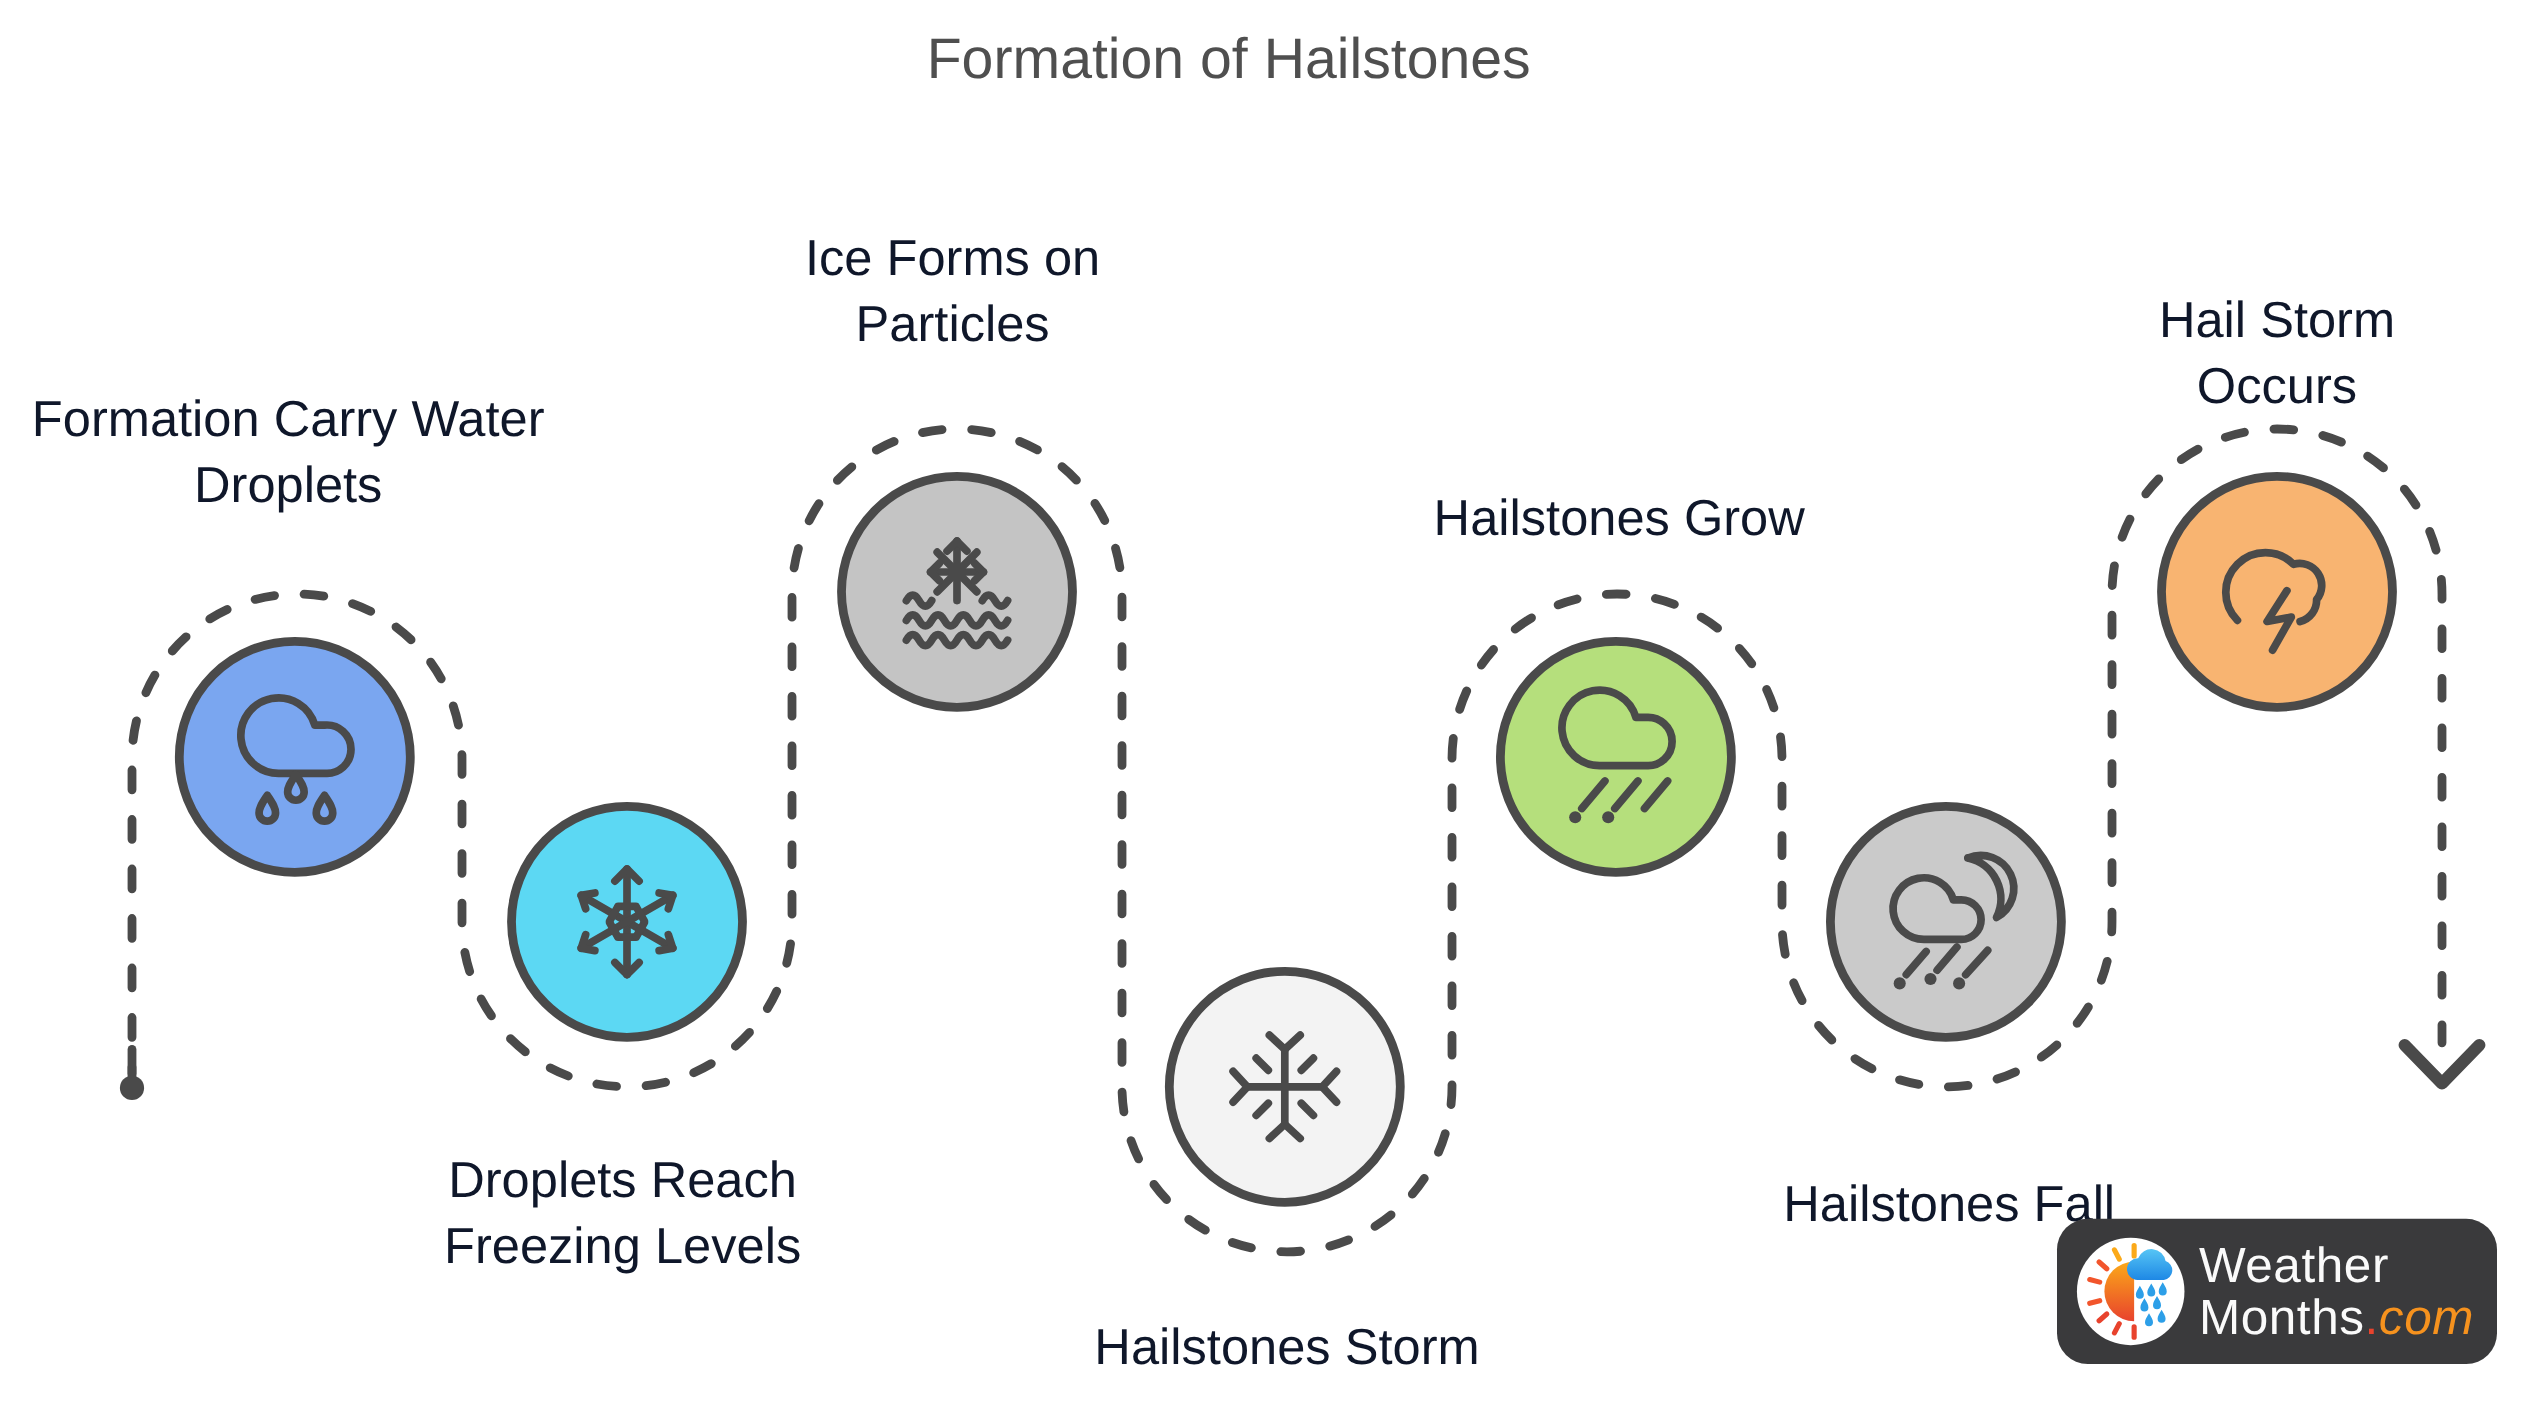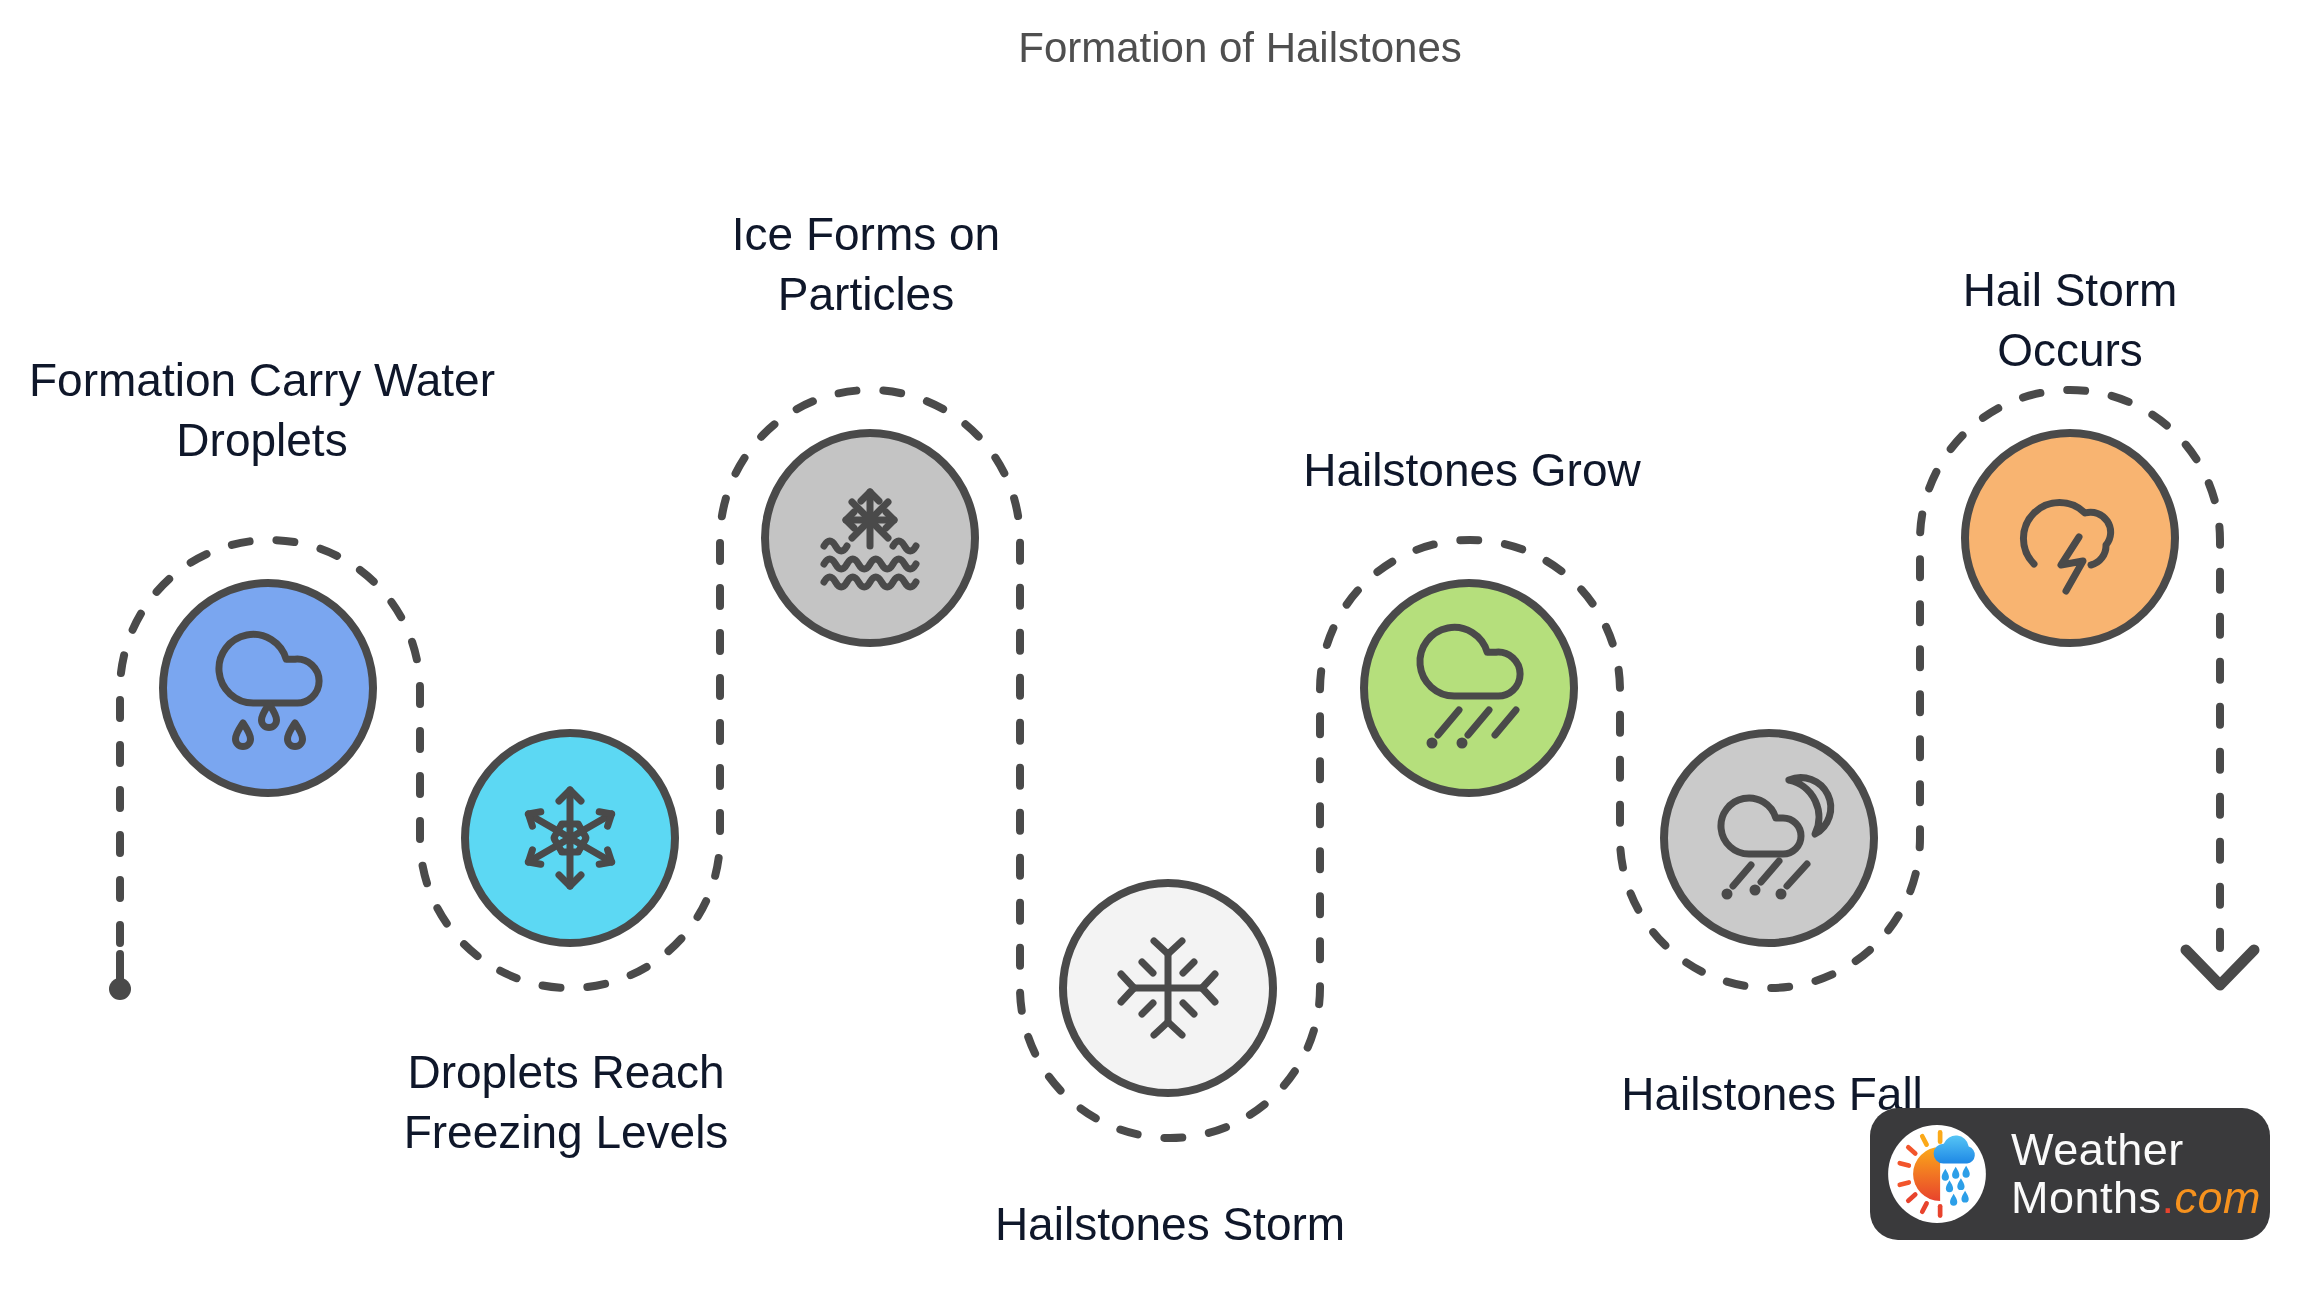--- a/index.html
+++ b/index.html
@@ -1,40 +1,40 @@
 <!DOCTYPE html>
 <html><head>
 <meta charset="utf-8">
 <style>
   html,body{margin:0;padding:0;background:#ffffff;}
   .canvas{
     position:relative;width:2310px;height:1290px;background:#ffffff;
     overflow:hidden;font-family:"Liberation Sans",sans-serif;
   }
   .title{
-    position:absolute;top:24px;left:1240px;transform:translateX(-50%);
-    font-size:42px;color:#4f4f4f;white-space:nowrap;
+    position:absolute;top:24px;left:1117px;transform:translateX(-50%);
+    font-size:52px;color:#4f4f4f;white-space:nowrap;
   }
   .art{position:absolute;left:0;top:0;}
   .route{fill:none;stroke:#4a4a4a;stroke-width:8;stroke-dasharray:18 27;stroke-linecap:round;}
   .solid{stroke:#4a4a4a;stroke-width:8;stroke-linecap:round;}
   .arrowhead{fill:none;stroke:#4a4a4a;stroke-width:11;stroke-linecap:round;stroke-linejoin:round;}
   .stepcircle{stroke:#4a4a4a;stroke-width:8;}
   .icon path, .icon line{fill:none;stroke:#4a4a4a;stroke-width:7;stroke-linecap:round;stroke-linejoin:round;}
   .icon .dotfill{fill:#4a4a4a;stroke:none;}
   .label{
     position:absolute;transform:translateX(-50%);text-align:center;
     font-size:46px;line-height:60px;color:#0f172a;white-space:pre-line;
   }
   .logo{
     position:absolute;left:1870px;top:1108px;width:400px;height:132px;
     background:#3a3a3c;border-radius:28px;display:flex;align-items:center;
   }
   .logo-badge{margin-left:15px;flex:0 0 auto;}
-  .logo-text{margin-left:22px;color:#fafafa;line-height:48px;font-size:45px;letter-spacing:0.5px;}
+  .logo-text{margin-left:10px;color:#fafafa;line-height:48px;font-size:45px;letter-spacing:0.5px;}
   .logo-text .l2 span{display:inline;}
   .logo-dot{color:#e8432d;}
   .logo-com{color:#f6921e;font-style:italic;}
 </style>
 </head>
 <body>
 
 <div class="canvas">
 
   <div class="title">Formation of Hailstones</div>

